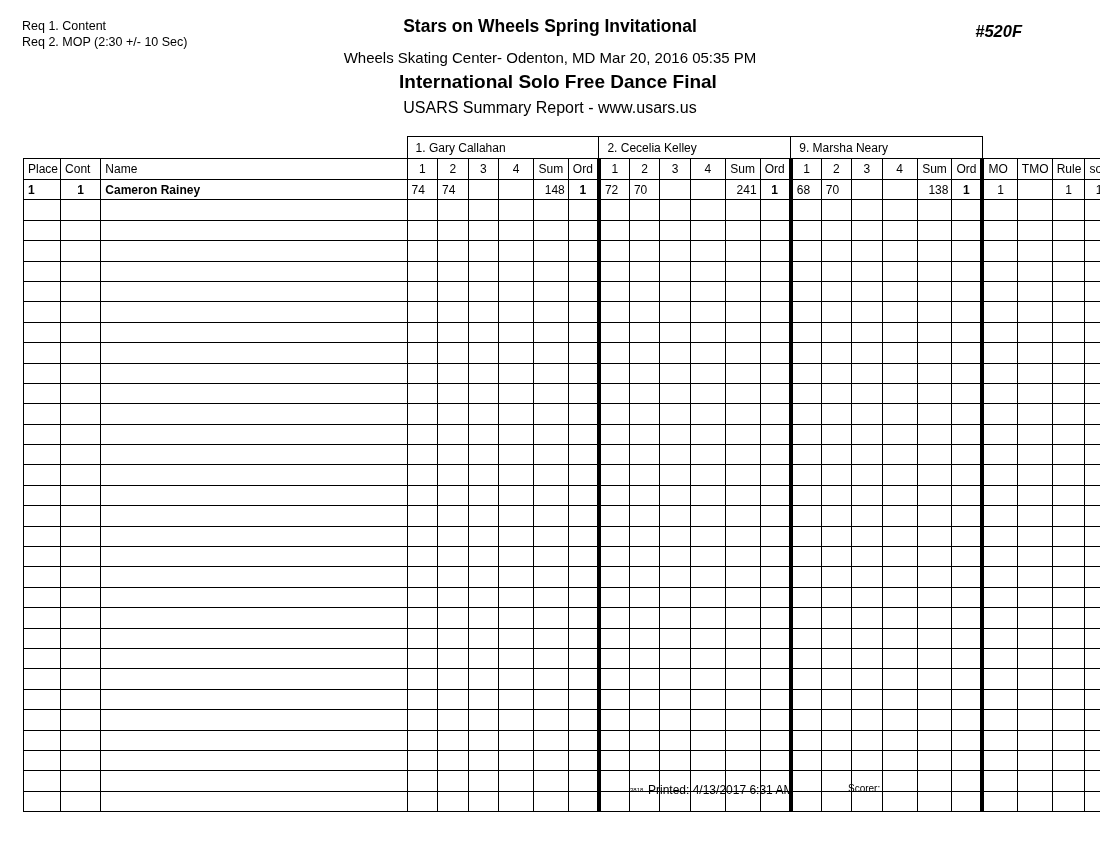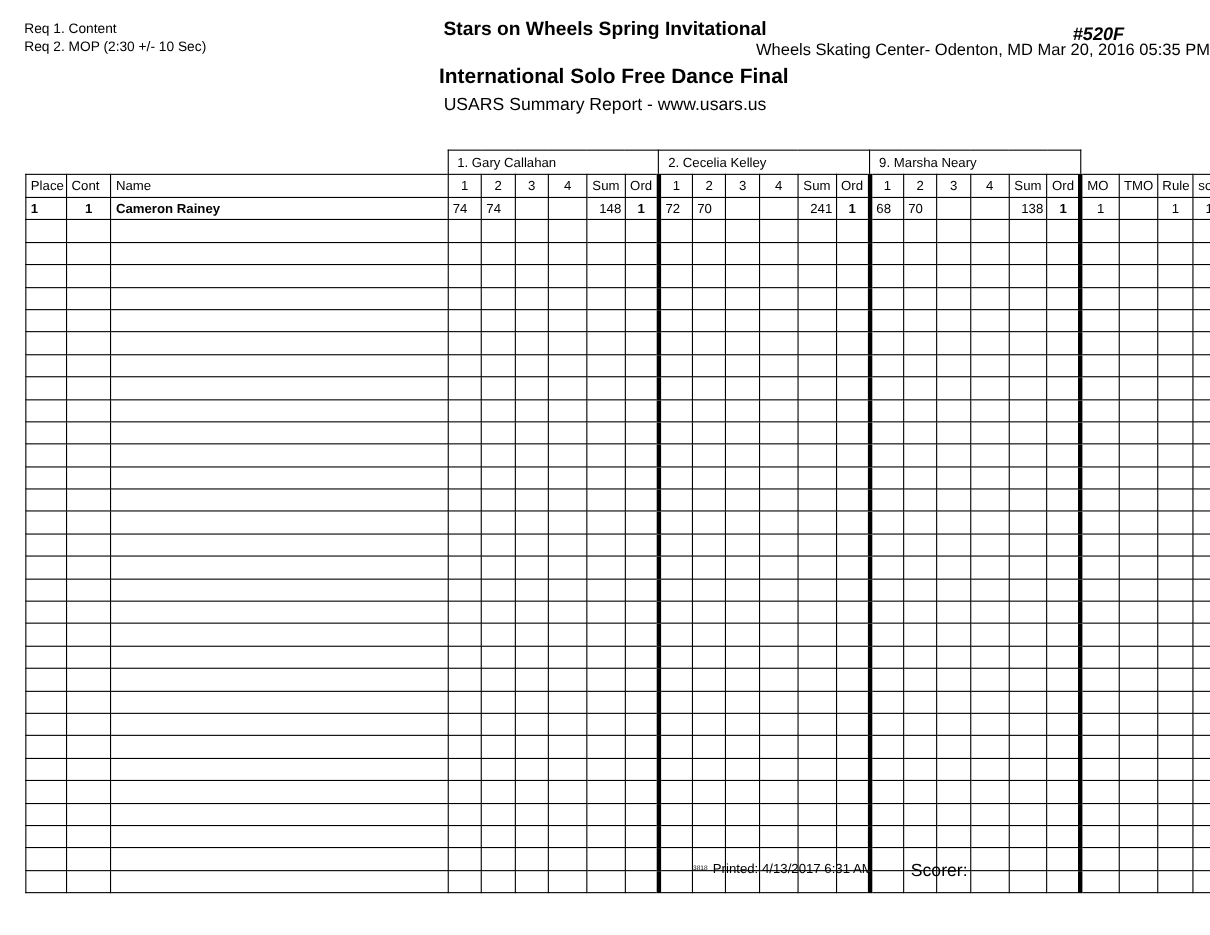--- a/index.html
+++ b/index.html
@@ -3,21 +3,21 @@
 <meta charset="utf-8">
 <style>
   html,body{margin:0;padding:0;}
   body{
     width:1100px;height:850px;background:#ffffff;color:#000;
     font-family:"Liberation Sans", sans-serif;position:relative;overflow:hidden;
   }
   .req-block{position:absolute;left:22px;top:18px;font-size:12.5px;line-height:16px;}
   .center-block{position:absolute;left:0;top:16px;width:100%;text-align:center;}
   .title{font-size:17.5px;font-weight:bold;}
-  .venue{font-size:15px;margin-top:0;text-align:right;}
+  .venue{font-size:15px;margin-top:12px;}
   .event{font-size:19px;font-weight:bold;margin-top:5px;margin-left:16px;}
   .report{font-size:16px;margin-top:6px;}
   .event-number{position:absolute;right:78px;top:22px;font-size:16.5px;font-weight:bold;font-style:italic;}
 
   .table-wrap{position:absolute;left:23px;top:136px;}
   table{border-collapse:collapse;table-layout:fixed;width:1091px;}
   td{
     border:1px solid #000;font-size:12px;padding:0 2px;height:19.4px;
     overflow:hidden;white-space:nowrap;line-height:1;
   }
@@ -26,21 +26,21 @@
   td.nob{border:none;}
   td.jbox{text-align:left;padding-left:8px;}
   .al{text-align:left;padding-left:4px;}
   .ac{text-align:center;}
   .ar{text-align:right;padding-right:3px;}
   .b{font-weight:bold;}
   .thickR{border-right:4px solid #000;}
 
   .footer-code{position:absolute;left:630px;top:787px;font-size:6px;}
   .printed{position:absolute;left:648px;top:783px;font-size:12px;}
-  .scorer{position:absolute;left:828px;top:783px;font-size:16px;}
+  .scorer{position:absolute;left:848px;top:783px;font-size:10px;}
 </style>
 </head>
 <body>
 
 <div class="req-block">
   <div>Req 1.  Content</div>
   <div>Req 2.  MOP (2:30 +/- 10 Sec)</div>
 </div>
 
 <div class="center-block">

